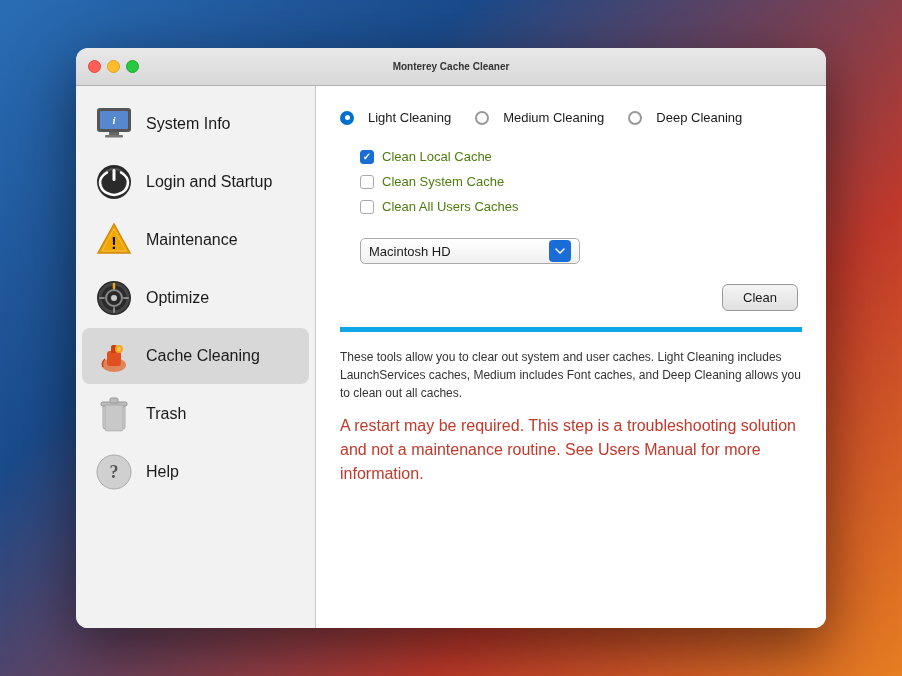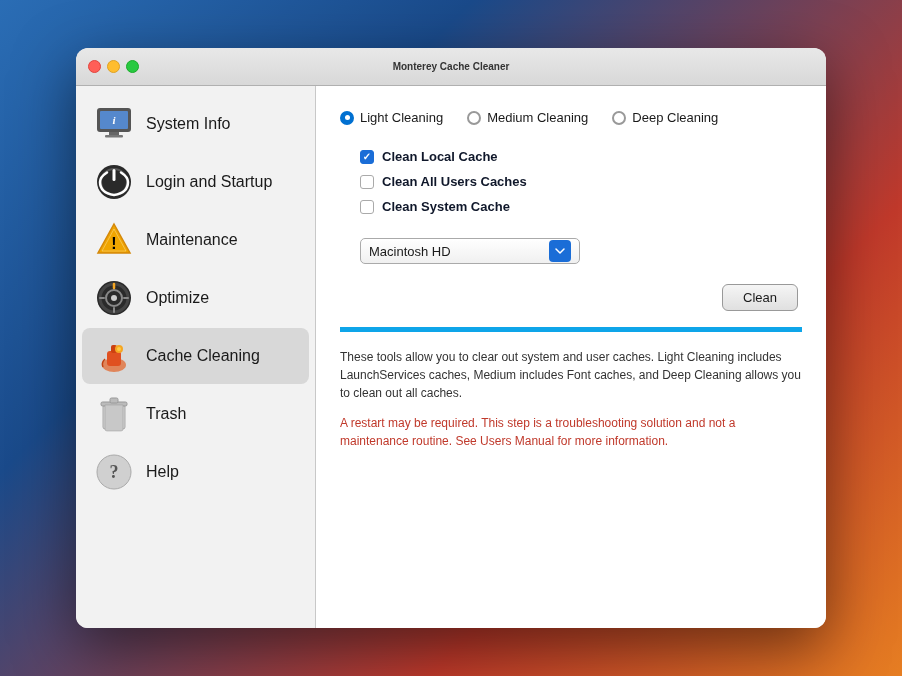--- a/index.html
+++ b/index.html
@@ -99,21 +99,21 @@
     }
     .radio-row {
       display: flex;
       align-items: center;
       gap: 24px;
       margin-bottom: 8px;
     }
     .radio-option {
       display: flex;
       align-items: center;
-      gap: 6px;
+      gap: 14px;
       cursor: pointer;
       text-align: center;
     }
     .radio-circle {
       width: 14px;
       height: 14px;
       border-radius: 50%;
       border: 2px solid #999;
       display: flex;
       align-items: center;
@@ -165,22 +165,21 @@
     }
     .checkbox.checked::after {
       content: '✓';
       color: white;
       font-size: 10px;
       font-weight: bold;
       line-height: 1;
     }
     .checkbox-label {
       font-size: 13px;
-      color: #0f172a;
-      font-weight: bold;
+      color: #4d7c0f;
     }
     .dropdown-row {
       display: flex;
       align-items: center;
       gap: 8px;
       padding-left: 20px;
       margin-bottom: 4px;
     }
     .dropdown {
       width: 220px;
@@ -229,21 +228,21 @@
       padding-top: 16px;
       flex: 1;
     }
     .description-text {
       font-size: 12px;
       color: #333;
       line-height: 1.5;
       margin-bottom: 12px;
     }
     .warning-text {
-      font-size: 12px;
+      font-size: 16px;
       color: #c0392b;
       line-height: 1.5;
     }
   </style>
 </head>
 <body>
 
 <div class="window">
 
   <div class="titlebar">
@@ -375,26 +374,26 @@
 
       <div class="checkbox-section">
 
         <div class="checkbox-row">
           <div class="checkbox checked"></div>
           <span class="checkbox-label">Clean Local Cache</span>
         </div>
 
         <div class="checkbox-row">
           <div class="checkbox"></div>
-          <span class="checkbox-label">Clean All Users Caches</span>
+          <span class="checkbox-label">Clean System Cache</span>
         </div>
 
         <div class="checkbox-row">
           <div class="checkbox"></div>
-          <span class="checkbox-label">Clean System Cache</span>
+          <span class="checkbox-label">Clean All Users Caches</span>
         </div>
       </div>
 
       <div class="dropdown-row">
         <div class="dropdown">
           <span>Macintosh HD</span>
           <div class="dropdown-arrow">
             <svg width="12" height="12" viewBox="0 0 12 12">
               <path d="M2 4 L6 8 L10 4" fill="none" stroke="white" stroke-width="1.5" stroke-linecap="round" stroke-linejoin="round"></path>
             </svg>

